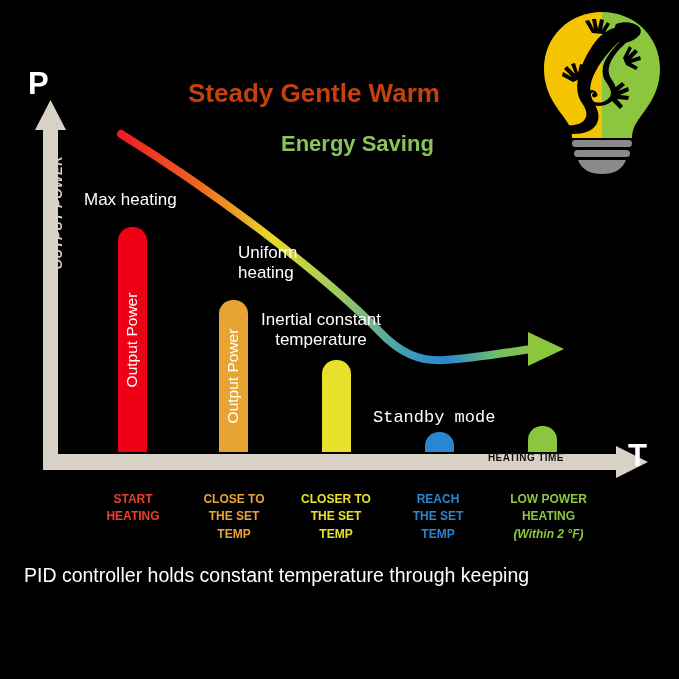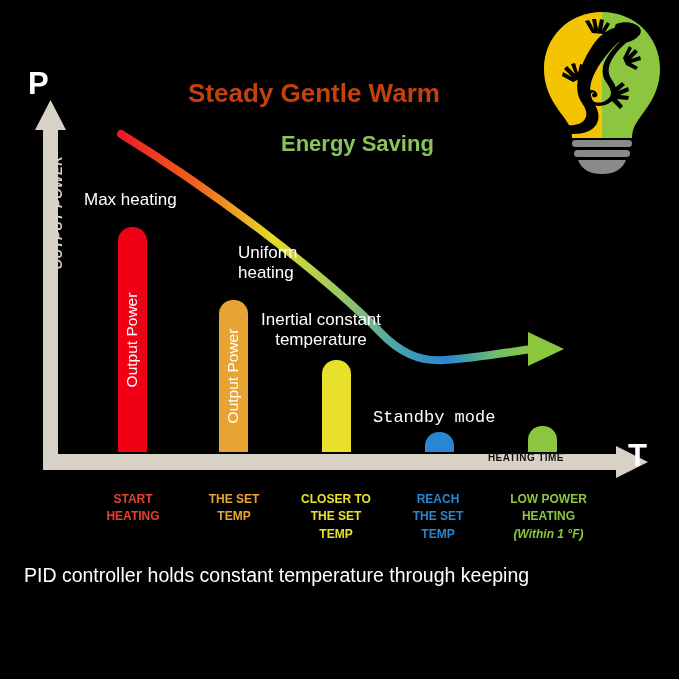--- a/index.html
+++ b/index.html
@@ -264,39 +264,40 @@
   <div class="abs annot" style="left:373px; top:408px;font-family:Liberation Mono, monospace;">
     <div>Standby mode</div>
   </div>
 
   <div class="abs cat" style="left:80px; top:491px; width:106px; color:#e8402a;">
     <div>START</div>
     <div>HEATING</div>
   </div>
 
   <div class="abs cat" style="left:181px; top:491px; width:106px; color:#e8a433;">
+    <div>CLOSE TO</div>
     <div>THE SET</div>
     <div>TEMP</div>
   </div>
 
   <div class="abs cat" style="left:283px; top:491px; width:106px; color:#e8e02a;">
     <div>CLOSER TO</div>
     <div>THE SET</div>
     <div>TEMP</div>
   </div>
 
   <div class="abs cat" style="left:389px; top:491px; width:98px; color:#2a86d0;">
     <div>REACH</div>
     <div>THE SET</div>
     <div>TEMP</div>
   </div>
 
   <div class="abs cat" style="left:481px; top:491px; width:135px; color:#8cc63f;">
     <div>LOW POWER</div>
     <div>HEATING</div>
-    <div class="sub">(Within 1 °F)</div>
+    <div class="sub">(Within 2 °F)</div>
   </div>
 
   <div class="abs" id="caption">
     <div>PID controller holds constant temperature through keeping</div>
   </div>
 
 </div>
 
 </body></html>

